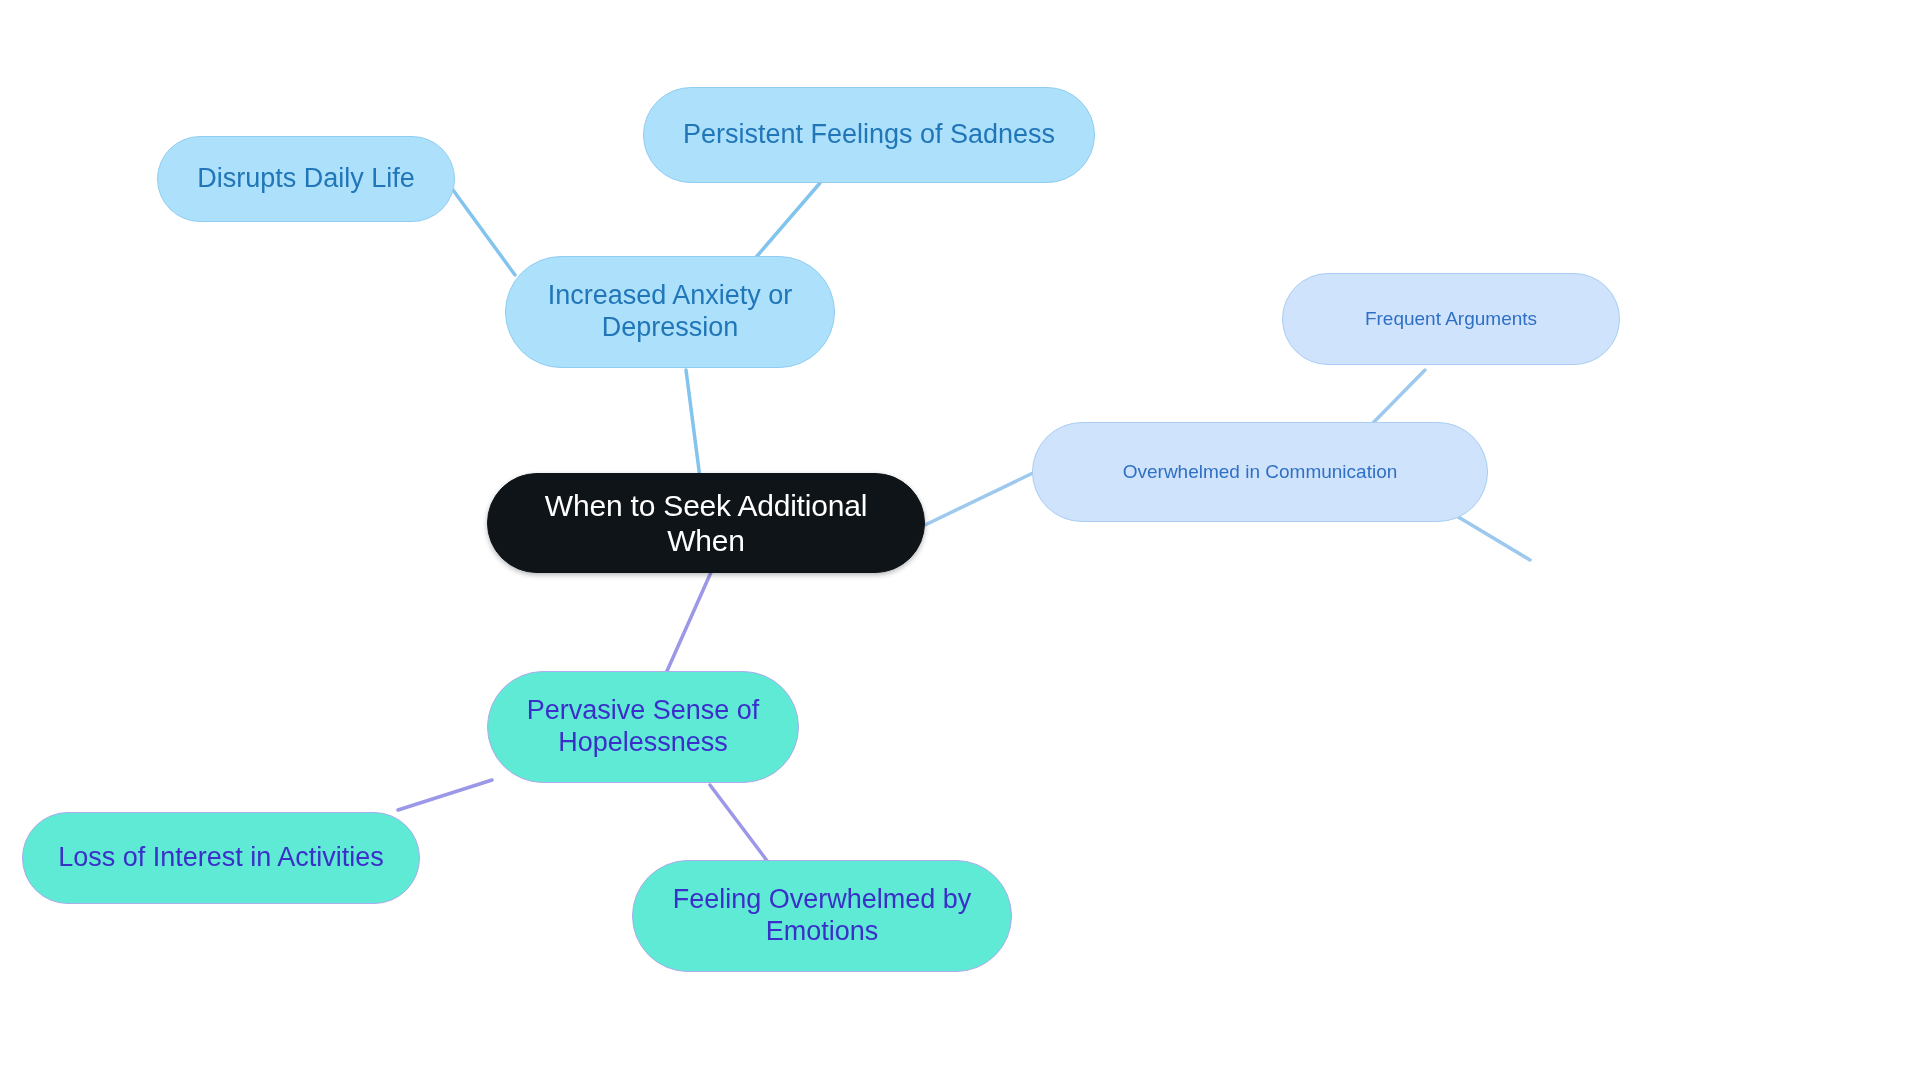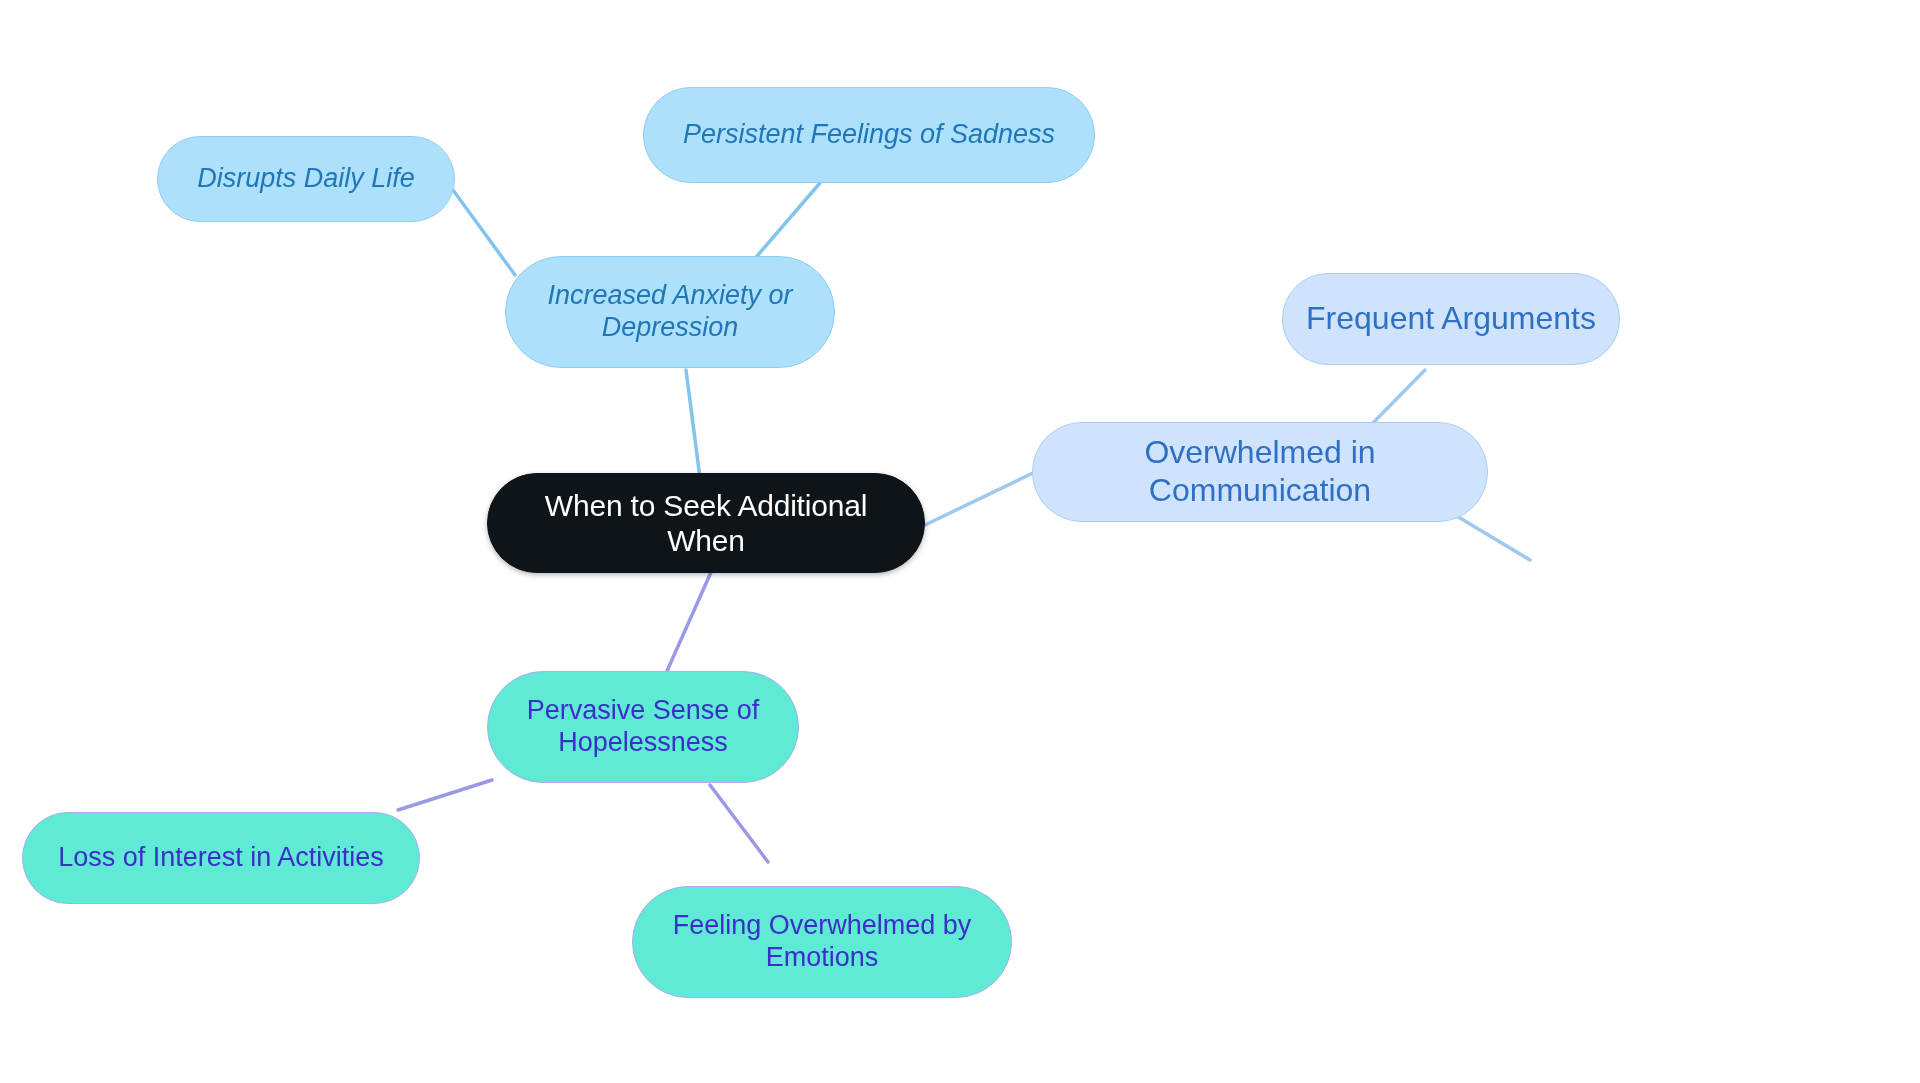--- a/index.html
+++ b/index.html
@@ -45,27 +45,26 @@
     border: 1px solid #0f1419;
     font-size: 30px;
     letter-spacing: -0.2px;
     box-shadow: 0 2px 5px rgba(15,20,25,0.30);
   }
   .node-blue {
     background: #ade0fb;
     border: 1.5px solid #90cdf0;
     color: #2176b8;
     font-size: 27px;
-    font-style: italic;
   }
   .node-blue-light {
     background: #cfe4fc;
     border: 1.5px solid #a9cdf2;
     color: #2f6fc4;
-    font-size: 32px;
+    font-size: 19px;
   }
   .node-purple {
     background: #5eead4;
     border: 1.5px solid #aeabee;
     color: #3b2fc9;
     font-size: 27px;
   }
 </style>
 </head>
 <body>
@@ -121,18 +120,18 @@
 
   <div class="node node-purple" style="left:487px; top:671px; width:312px; height:112px;">
     <span>Pervasive Sense of
 Hopelessness</span>
   </div>
 
   <div class="node node-purple" style="left:22px; top:812px; width:398px; height:92px;">
     <span>Loss of Interest in Activities</span>
   </div>
 
-  <div class="node node-purple" style="left:632px; top:886px; width:380px; height:112px;">
+  <div class="node node-purple" style="left:632px; top:860px; width:380px; height:112px;">
     <span>Feeling Overwhelmed by
 Emotions</span>
   </div>
 
 </div>
 
 </body></html>

